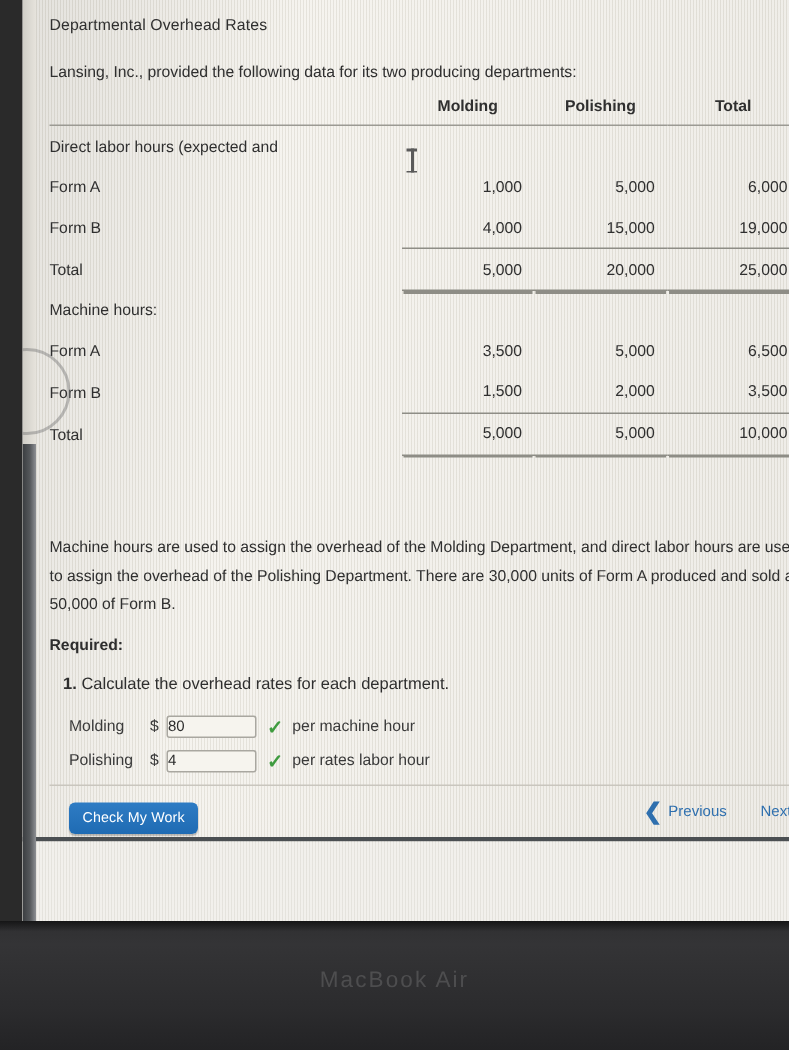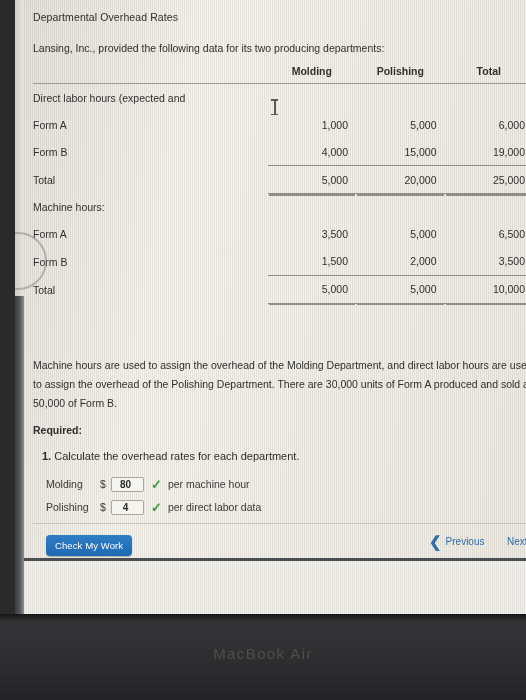--- a/index.html
+++ b/index.html
@@ -154,30 +154,30 @@
     height: 20px;
     display: flex;
     align-items: center;
     font-size: 10.5px;
   }
   .ansrow.r1 { top: 474px; }
   .ansrow.r2 { top: 497px; }
   .ans-label { width: 54px; color: #3a3a3a; }
   .dollar { width: 11px; text-align: left; color: #3a3a3a; }
   .ans-box {
-    width: 33px;
+    width: 60px;
     height: 15px;
     border: 1px solid #a9a7a0;
     background: #f6f4ee;
     border-radius: 2px;
-    text-align: center;
+    text-align: left;
     padding: 0 4px 0 0;
     line-height: 15px;
     font-size: 10px;
-    font-weight: bold;
+    font-weight: normal;
     color: #2b2b2b;
     box-sizing: border-box;
   }
   .tick {
     color: #3f9b3f;
     font-size: 13px;
     font-weight: bold;
     margin: 0 6px 0 7px;
     line-height: 1;
   }
@@ -375,21 +375,21 @@
         <input class="ans-box" type="text" readonly="" value="80" style="">
         <span class="tick">✓</span>
         <span class="unit">per machine hour</span>
       </div>
 
       <div class="ansrow r2">
         <span class="ans-label">Polishing</span>
         <span class="dollar">$</span>
         <input class="ans-box" type="text" readonly="" value="4" style="">
         <span class="tick">✓</span>
-        <span class="unit">per direct labor data</span>
+        <span class="unit">per rates labor hour</span>
       </div>
 
       <div class="hr-bottom"></div>
 
       <button class="btn-check">Check My Work</button>
 
       <div class="navbtn prev">
         <span class="chev">❮</span>
         <span>Previous</span>
       </div>

